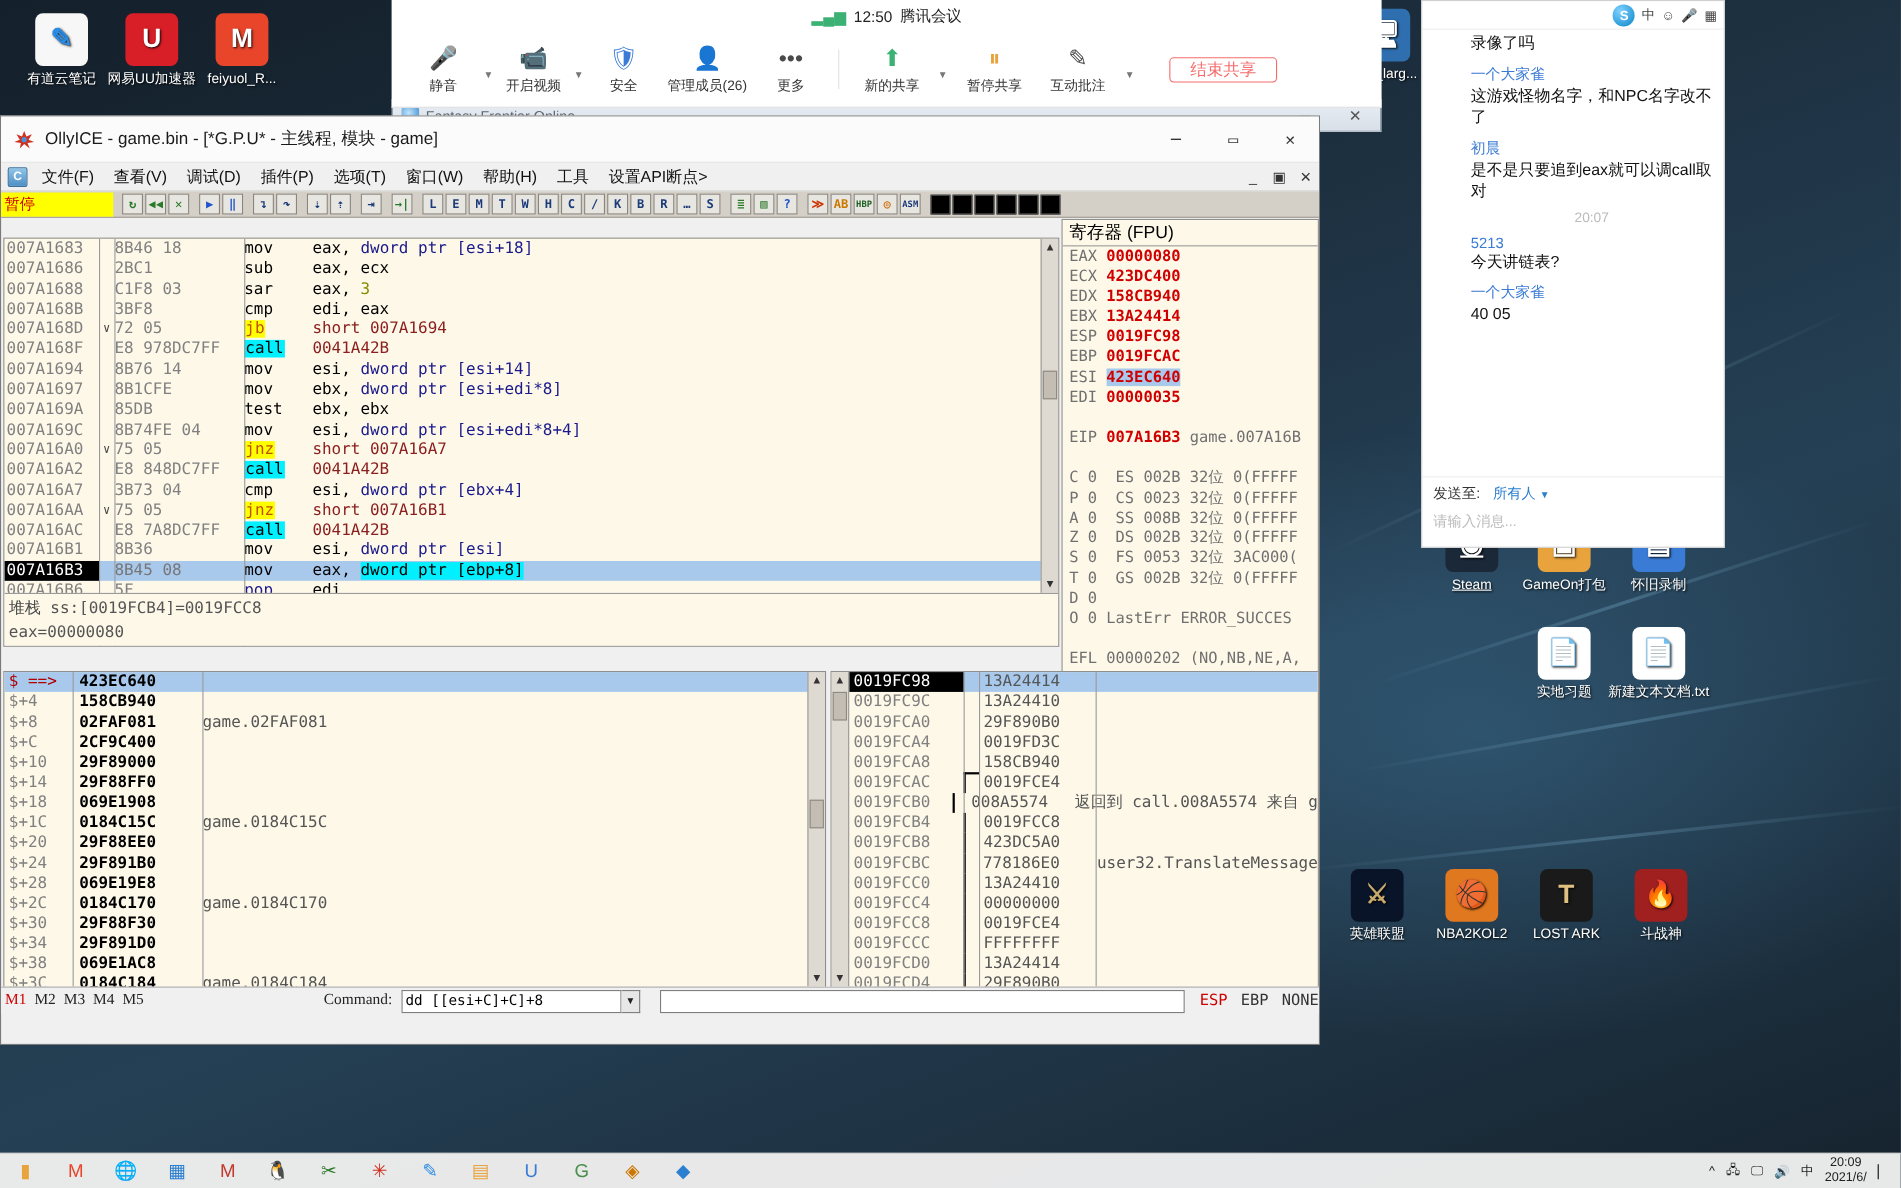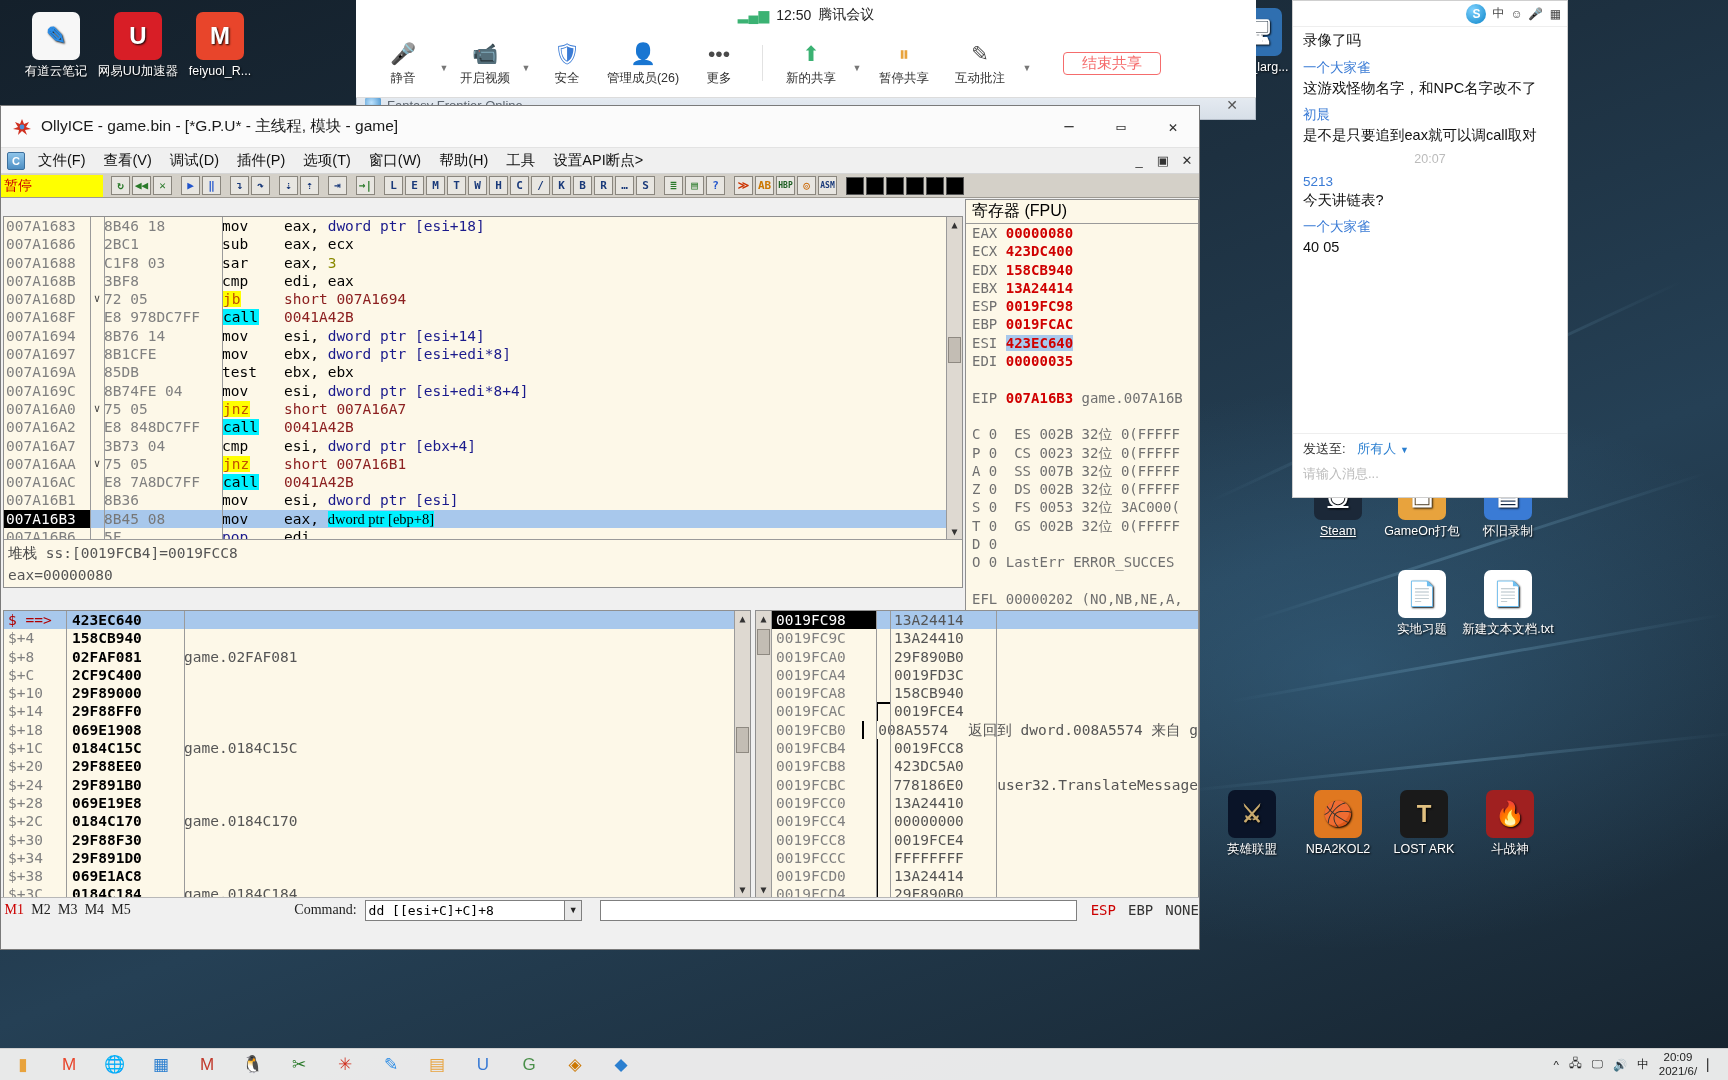--- a/index.html
+++ b/index.html
@@ -106,21 +106,21 @@
   .c-op   { color:#000; }
   .vline  { position:absolute; top:0; bottom:0; width:1px; background:#9a9a9a; }
   .op-blue { color:#1a1a8c; }
   .op-dred { color:#8c2020; }
   .mn-jmp  { background:#ffff00; color:#c05000; padding:0 1px; }
   .mn-call { background:#00f0ff; color:#000; padding:0 1px; }
   .num-olive { color:#8a8a00; }
   .drow.cur { background:#a8c8ec; }
   .drow.cur .c-addr { background:#000; color:#fff; }
   .drow.cur .c-hex { color:#777; }
-  .hl-cyan { background:#00f0ff;font-family:Liberation Serif, serif; }
+  .hl-cyan { background:#00f0ff; }
 
   #disasm-info { position:absolute; left:0; right:0; bottom:0; height:48px; background:#fdf8e8;
                  border-top:1px solid #9a9a9a; font-size:14.5px; color:#555; padding:2px 4px; line-height:22px; }
   #disasm-info .zh { font-family:"Liberation Sans", sans-serif; color:#4a4a4a; }
 
   
   .rhead { font-family:"Liberation Sans", sans-serif; font-size:16px; color:#000;
            border-bottom:1px solid #9a9a9a; padding:1px 0 1px 6px; }
   .rrow { font-size:14px; line-height:18.3px; white-space:nowrap; padding-left:6px; }
   .rn { color:#707070; }
@@ -169,21 +169,21 @@
   #statusbar { position:absolute; left:0; right:0; bottom:0; height:26px; background:#f0f0f0;
                border-top:1px solid #c8c8c8; display:flex; align-items:center; padding-left:2px;
                font-family:"Liberation Serif", serif; font-size:14.5px; color:#111; }
   #chatwin { position:absolute; left:1292px; top:0; width:276px; height:498px;
              background:#ffffff; border:1px solid #cfcfcf; font-family:"Liberation Sans", sans-serif; }
   #chat-head { height:26px; display:flex; align-items:center; padding:0 6px; gap:6px;
                border-bottom:1px solid #eee; font-size:12px; color:#444; }
   #chat-head .skype { width:20px; height:20px; border-radius:50%;
         background:radial-gradient(circle at 35% 30%,#7fd2ff,#0a84c8); color:#fff; font-size:12px;
         display:flex; align-items:center; justify-content:center; font-weight:bold; }
-  #chat-body { padding:4px 10px 0; font-size:14px; color:#222; height:406px; overflow:hidden; }
+  #chat-body { padding:4px 10px 0; font-size:14px; color:#222; height:406px; overflow:hidden;margin-left:34px; }
   .cname { color:#3a7bd5; font-size:13.5px; margin:8px 0 2px; }
   .ctext { font-size:14.5px; color:#111; margin-bottom:4px; line-height:1.35; }
   .ctime { text-align:center; color:#bbb; font-size:12.5px; margin:6px 0; }
   #chat-foot { border-top:1px solid #eee; padding:6px 10px; font-size:13px; color:#333; }
   #chat-input { margin-top:7px; color:#bbb; font-size:13px; }
 
   
   #taskbar { position:absolute; left:0; bottom:0; width:1728px; height:32px;
              background:rgba(238,238,238,.97); border-top:1px solid #d0d0d0; display:flex; align-items:center; }
   .tbicon { width:46px; height:32px; display:flex; align-items:center; justify-content:center; font-size:17px; }
@@ -570,21 +570,21 @@
           <div class="rrow"><span class="rn">EBX</span> <span class="rv">13A24414</span></div>
           <div class="rrow"><span class="rn">ESP</span> <span class="rv">0019FC98</span></div>
           <div class="rrow"><span class="rn">EBP</span> <span class="rv">0019FCAC</span></div>
           <div class="rrow"><span class="rn">ESI</span> <span class="rv sel">423EC640</span></div>
           <div class="rrow"><span class="rn">EDI</span> <span class="rv">00000035</span></div>
           <div class="rrow">&nbsp;</div>
           <div class="rrow"><span class="rn">EIP</span> <span class="rv">007A16B3</span> <span class="rc">game.007A16B</span></div>
           <div class="rrow">&nbsp;</div>
           <div class="rrow"><span class="fl">C 0</span>&nbsp;&nbsp;<span class="fl">ES 002B</span>&nbsp;<span class="fl">32位 0(FFFFF</span></div>
           <div class="rrow"><span class="fl">P 0</span>&nbsp;&nbsp;<span class="fl">CS 0023</span>&nbsp;<span class="fl">32位 0(FFFFF</span></div>
-          <div class="rrow"><span class="fl">A 0</span>&nbsp;&nbsp;<span class="fl">SS 007B</span>&nbsp;<span class="fl">32位 0(FFFFF</span></div>
+          <div class="rrow"><span class="fl">A 0</span>&nbsp;&nbsp;<span class="fl">SS 008B</span>&nbsp;<span class="fl">32位 0(FFFFF</span></div>
           <div class="rrow"><span class="fl">Z 0</span>&nbsp;&nbsp;<span class="fl">DS 002B</span>&nbsp;<span class="fl">32位 0(FFFFF</span></div>
           <div class="rrow"><span class="fl">S 0</span>&nbsp;&nbsp;<span class="fl">FS 0053</span>&nbsp;<span class="fl">32位 3AC000(</span></div>
           <div class="rrow"><span class="fl">T 0</span>&nbsp;&nbsp;<span class="fl">GS 002B</span>&nbsp;<span class="fl">32位 0(FFFFF</span></div>
           <div class="rrow"><span class="fl">D 0</span></div>
           <div class="rrow"><span class="fl">O 0</span>&nbsp;<span class="fl">LastErr ERROR_SUCCES</span></div>
           <div class="rrow">&nbsp;</div>
           <div class="rrow"><span class="rn">EFL</span> <span class="fl">00000202</span> <span class="rc">(NO,NB,NE,A,</span></div>
           <div class="rrow">&nbsp;</div>
         </div>
     </div>
@@ -724,21 +724,21 @@
           <div class="srow">
             <span class="s-a">0019FCAC</span>
             <span class="s-b" style="border-left:2px solid #000; border-top:2px solid #000;"></span>
             <span class="s-v">0019FCE4</span>
             <span class="s-c"></span>
           </div>
           <div class="srow">
             <span class="s-a">0019FCB0</span>
             <span class="s-b" style="border-left:2px solid #000;"></span>
             <span class="s-v">008A5574</span>
-            <span class="s-c">返回到 dword.008A5574 来自 g</span>
+            <span class="s-c">返回到 call.008A5574 来自 g</span>
           </div>
           <div class="srow">
             <span class="s-a">0019FCB4</span>
             <span class="s-b" style="border-left:2px solid #000;"></span>
             <span class="s-v">0019FCC8</span>
             <span class="s-c"></span>
           </div>
           <div class="srow">
             <span class="s-a">0019FCB8</span>
             <span class="s-b" style="border-left:2px solid #000;"></span>

